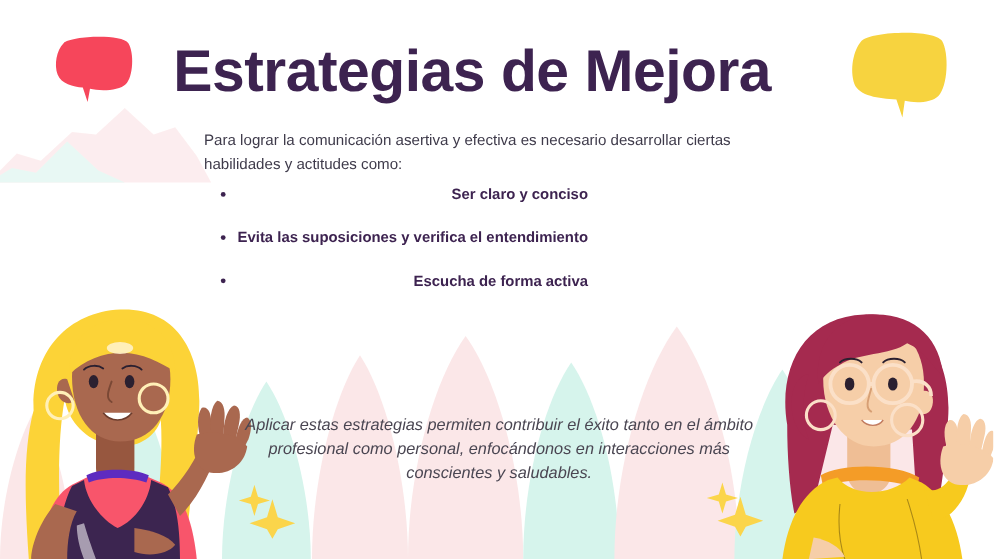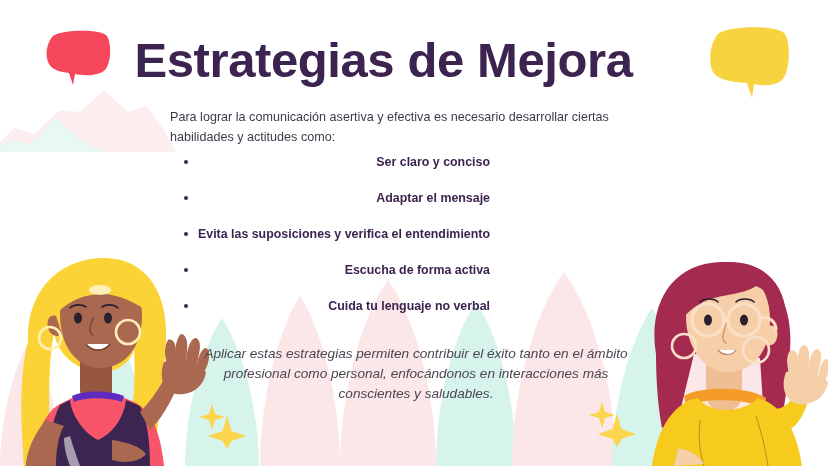--- a/index.html
+++ b/index.html
@@ -46,21 +46,21 @@
   .sparkle { position: absolute; z-index: 3; }
   .sparkle-left  { left: 198px; top: 402px; width: 50px; height: 48px; }
   .sparkle-right { left: 588px; top: 400px; width: 50px; height: 48px; }
   .sparkle svg { display: block; width: 100%; height: 100%; }
 
   
   .content { position: relative; z-index: 4; }
 
   .title {
     position: absolute;
-    left: 2px;
+    left: 12px;
     top: 36px;
     width: 763px;
     text-align: center;
     font-size: 49px;
     font-weight: bold;
     color: #3D2350;
     letter-spacing: -0.4px;
     line-height: 1.0;
     white-space: nowrap;
   }
@@ -279,29 +279,23 @@
 
     <div class="title">Estrategias de Mejora</div>
 
     <div class="subtitle">Para lograr la comunicación asertiva y efectiva es necesario desarrollar ciertas habilidades y actitudes como:</div>
 
     <ul class="bullets">
       <li>
         <span>Ser claro y conciso</span>
       </li>
       <li>
-        <span>Adaptar el mensaje</span>
-      </li>
-      <li>
         <span>Evita las suposiciones y verifica el entendimiento</span>
       </li>
       <li>
         <span>Escucha de forma activa</span>
       </li>
-      <li>
-        <span>Cuida tu lenguaje no verbal</span>
-      </li>
     </ul>
 
     <div class="closing">Aplicar estas estrategias permiten contribuir el éxito tanto en el ámbito profesional como personal, enfocándonos en interacciones más conscientes y saludables.</div>
 
   </div>
 </div>
 
 </body></html>

